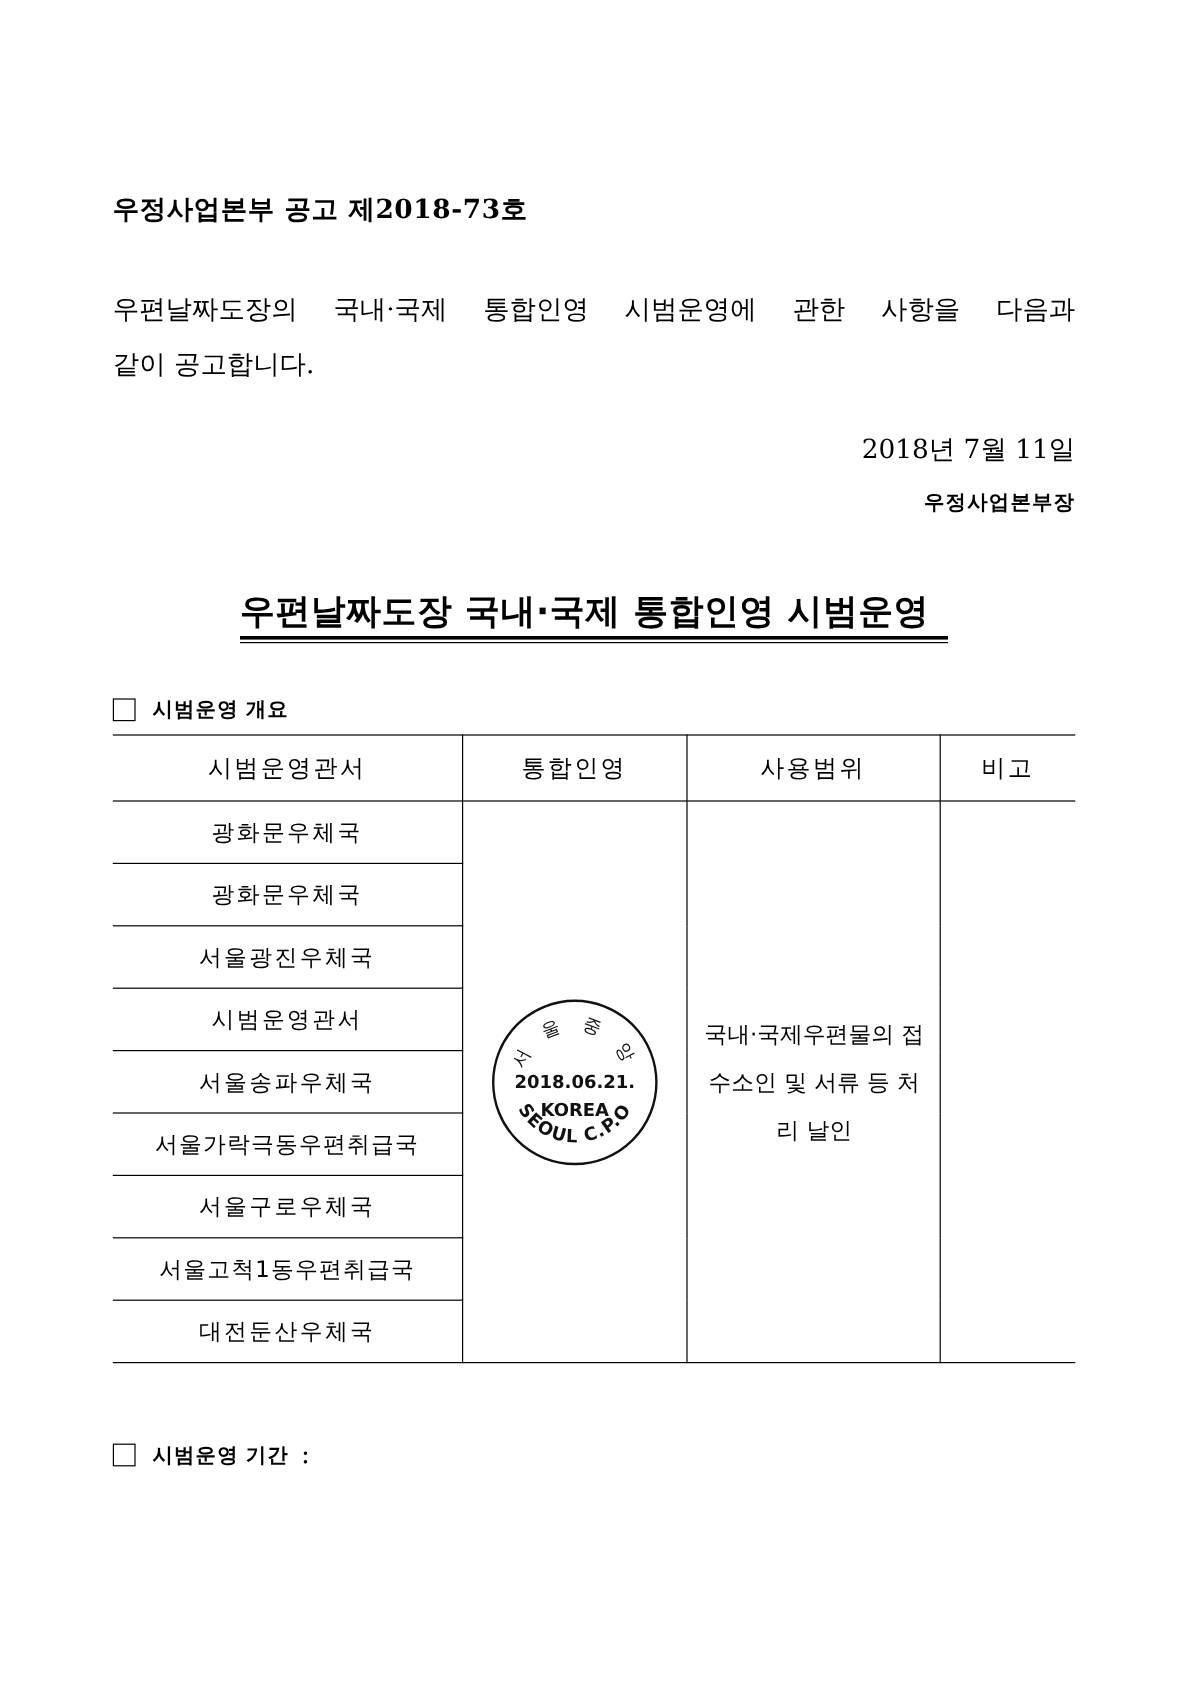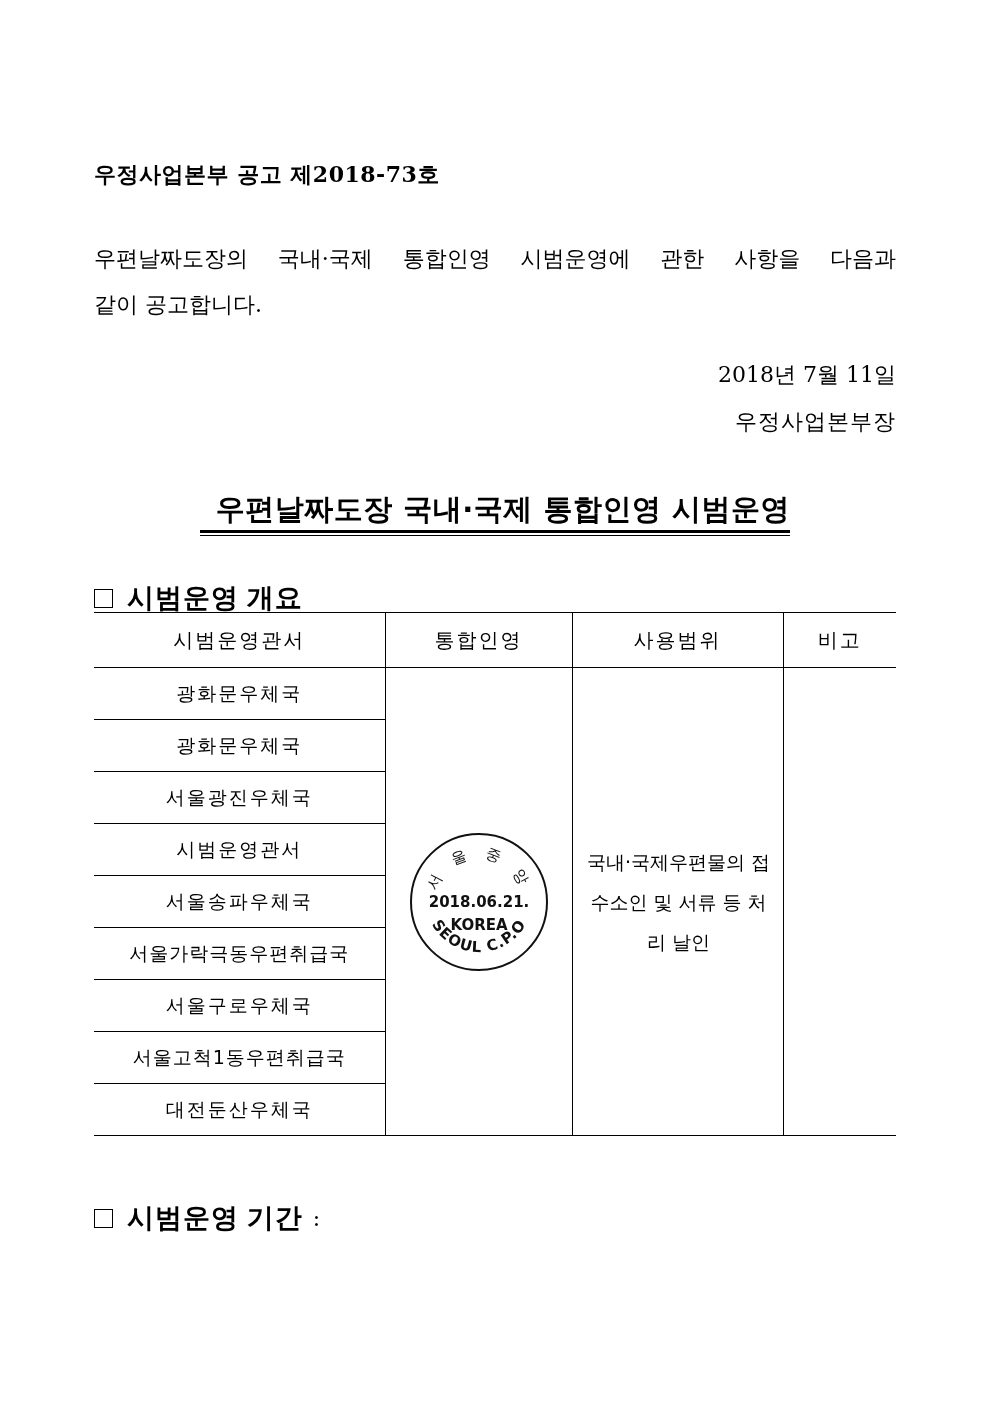--- a/index.html
+++ b/index.html
@@ -3,29 +3,29 @@
   <meta charset="utf-8">
   <style>
     html, body { margin:0; padding:0; background:#ffffff; }
     body { width:992px; height:1403px; position:relative; overflow:hidden; color:#000; font-family:"DejaVu Serif", serif; }
     .abs { position:absolute;margin-top:14px; }
     .notice-no { left:94px; top:146px; font-size:22px; font-weight:bold; letter-spacing:0.5px; white-space:nowrap; }
     .intro { left:94px; top:222px; width:802px; font-size:22px; line-height:46px; text-align:justify; }
     .intro .l1 { display:block; text-align-last:justify; white-space:nowrap; }
     .intro .l2 { display:block; }
     .date { right:96px; top:346px; font-size:22px; white-space:nowrap; }
-    .issuer { right:96px; top:393px; font-size:22px; white-space:nowrap; letter-spacing:1px; }
-    .title { left:200px; top:476px; width:590px; text-align:right; font-family:"DejaVu Sans", sans-serif; font-weight:bold; font-size:29px; letter-spacing:0.5px; white-space:nowrap; }
+    .issuer { right:96px; top:393px; font-size:17px; white-space:nowrap; letter-spacing:1px;font-weight:bold; }
+    .title { left:200px; top:476px; width:590px; text-align:left; font-family:"DejaVu Sans", sans-serif; font-weight:bold; font-size:29px; letter-spacing:0.5px; white-space:nowrap; }
     .title-rule { left:200px; top:516px; width:590px; height:6px; border-top:3px solid #000; border-bottom:1px solid #000; box-sizing:border-box; }
     .title-rule::after { content:""; display:none; }
     .section { left:94px; font-size:22px; white-space:nowrap; display:flex; align-items:center; }
     .sec1 { top:566px; }
     .sec2 { top:1186px; }
     .checkbox { width:19px; height:19px; border:1.6px solid #000; box-sizing:border-box; margin-right:14px; display:inline-block; }
-    .sec-label { font-weight:bold; font-family:Liberation Serif, serif; font-size:27px; letter-spacing:1px; }
+    .sec-label { font-weight:bold; font-family:Liberation Sans, sans-serif; font-size:17px; letter-spacing:1px; }
     .sec-value { margin-left:10px; font-family:"DejaVu Serif", serif; }
 
     table.main { position:absolute; left:94px; top:612px; width:802px; border-collapse:collapse; font-family:"DejaVu Sans", sans-serif; font-size:19px; }
     table.main th, table.main td { border:1.5px solid #000; padding:0; text-align:center; vertical-align:middle; }
     table.main tr > *:first-child { border-left:none; }
     table.main tr > *:last-child { border-right:none; }
     table.main th { height:54px; font-weight:normal; font-size:20px; letter-spacing:2px; }
     table.main td.office { height:51px; letter-spacing:2px; }
     col.c1 { width:291px; } col.c2 { width:187px; } col.c3 { width:211px; } col.c4 { width:113px; }
     .usage { text-align:left; padding:0 8px 0 10px !important; line-height:40px; font-size:19px; }

